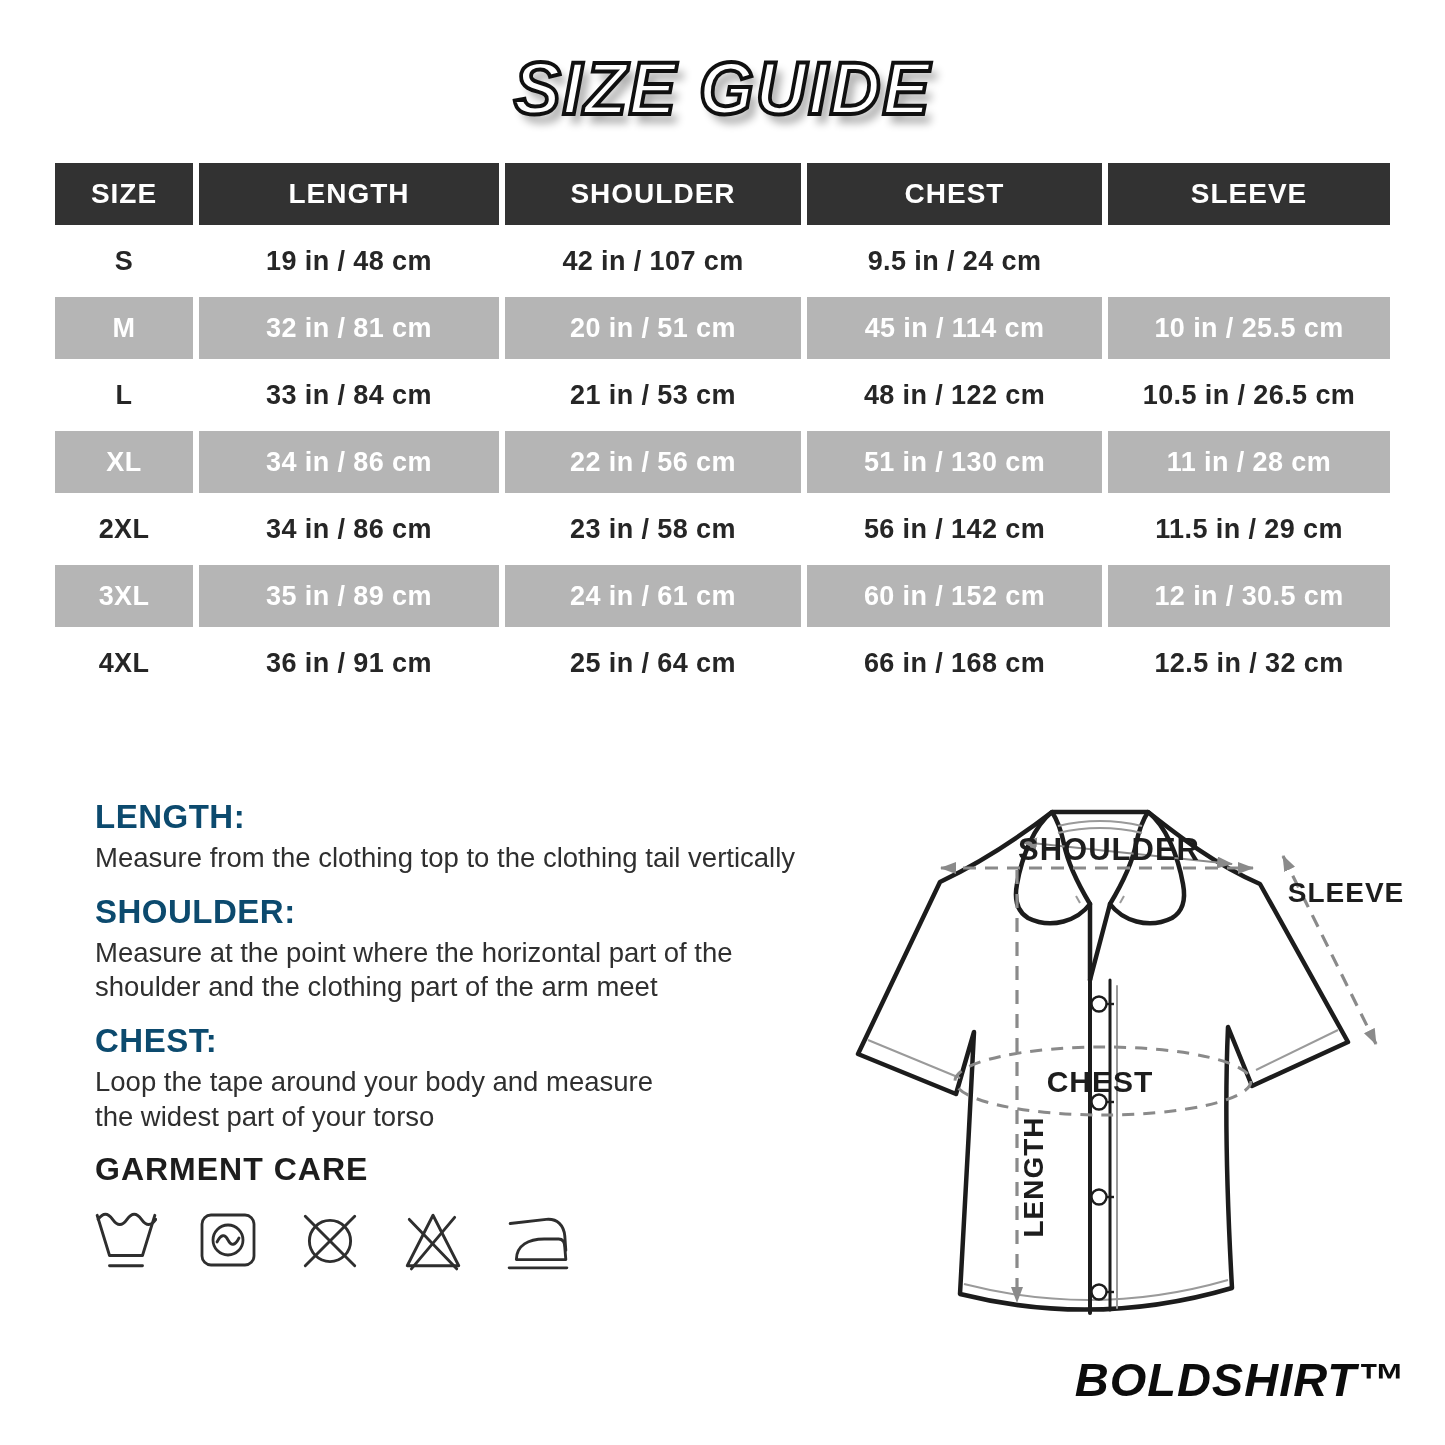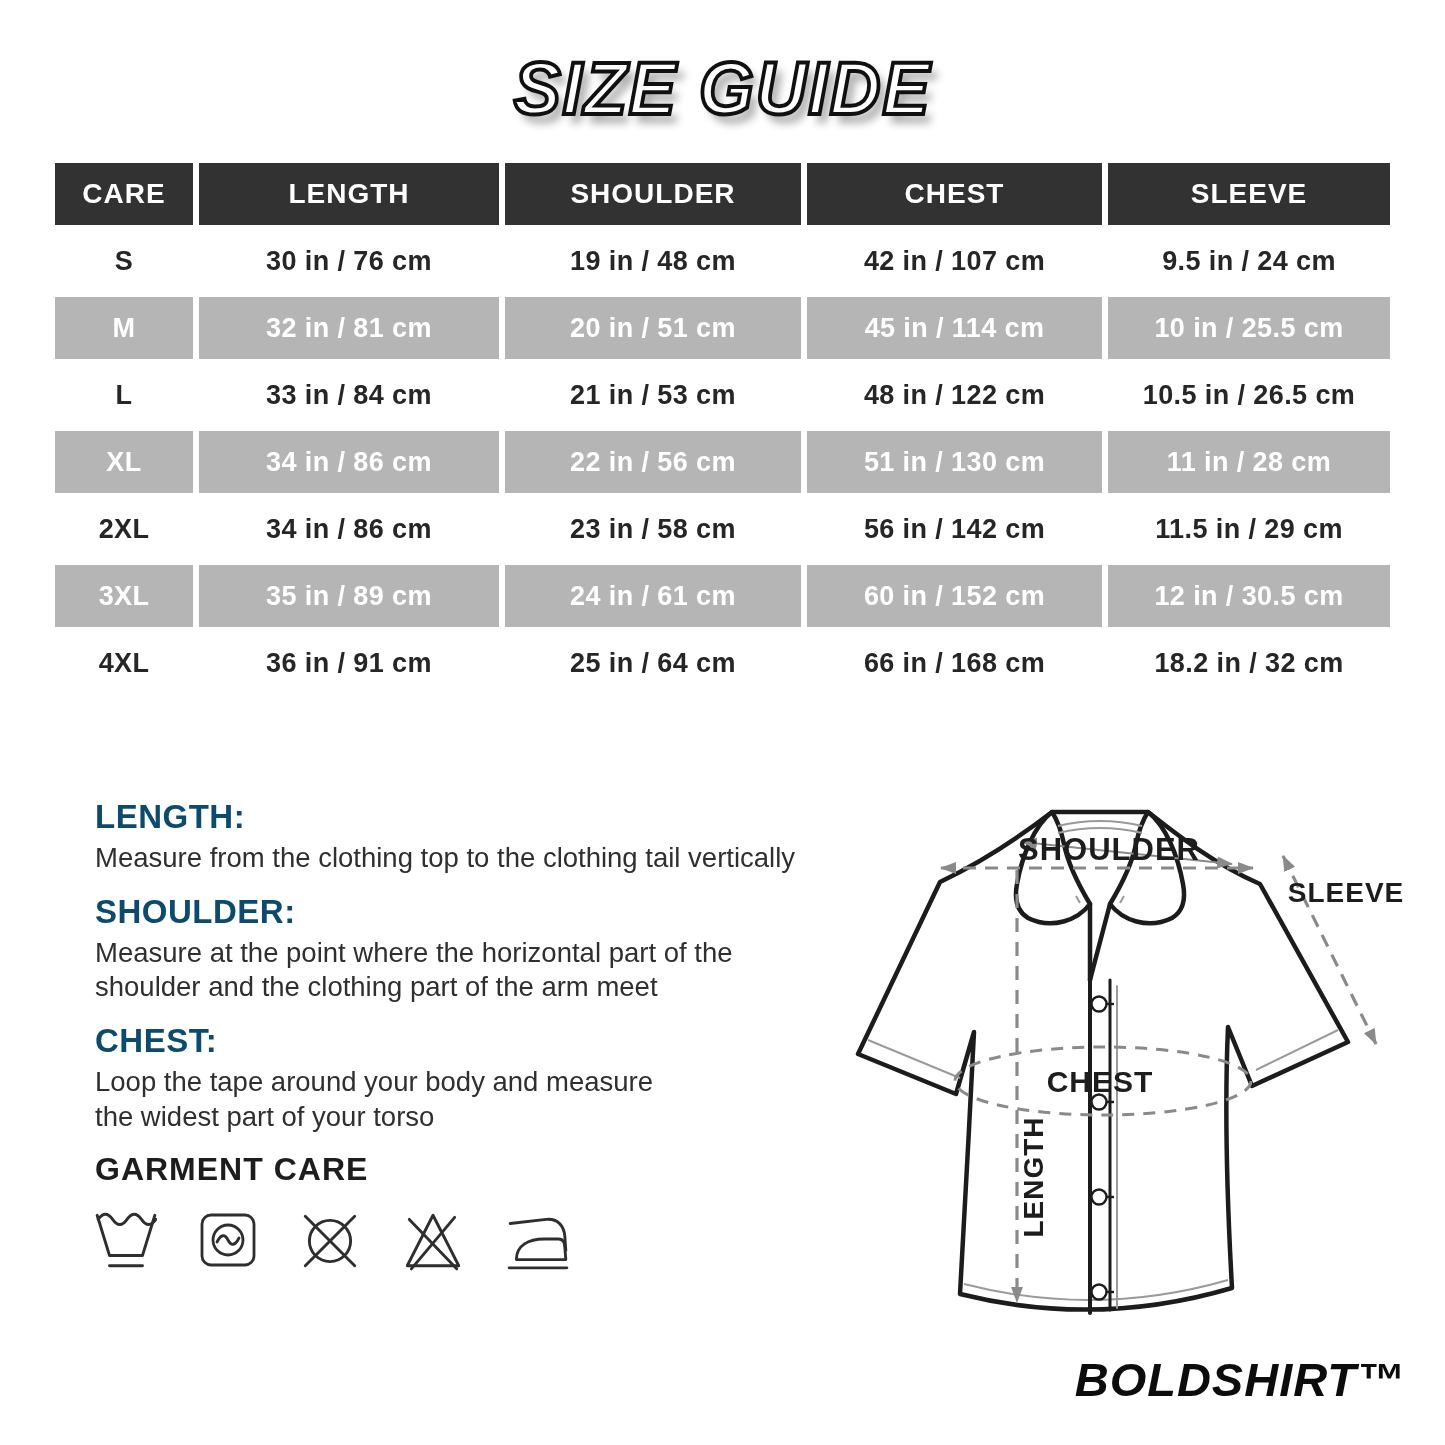--- a/index.html
+++ b/index.html
@@ -70,30 +70,29 @@
     letter-spacing:1px;color:#0c0c0c;
   }
 </style>
 </head>
 <body>
 
 <div class="title">SIZE GUIDE</div>
 
 <div class="size-table">
   <div class="trow thead">
-      <div class="cell">CARE</div>
+      <div class="cell">SIZE</div>
       <div class="cell">LENGTH</div>
       <div class="cell">SHOULDER</div>
       <div class="cell">CHEST</div>
       <div class="cell">SLEEVE</div>
     </div>
   <div style="display:flex;flex-direction:column;gap:5px;">
       <div class="trow plain">
         <div class="cell size-col">S</div>
-        <div class="cell">30 in / 76 cm</div>
         <div class="cell">19 in / 48 cm</div>
         <div class="cell">42 in / 107 cm</div>
         <div class="cell">9.5 in / 24 cm</div>
       </div>
       <div class="trow shade">
         <div class="cell size-col">M</div>
         <div class="cell">32 in / 81 cm</div>
         <div class="cell">20 in / 51 cm</div>
         <div class="cell">45 in / 114 cm</div>
         <div class="cell">10 in / 25.5 cm</div>
@@ -124,21 +123,21 @@
         <div class="cell">35 in / 89 cm</div>
         <div class="cell">24 in / 61 cm</div>
         <div class="cell">60 in / 152 cm</div>
         <div class="cell">12 in / 30.5 cm</div>
       </div>
       <div class="trow plain">
         <div class="cell size-col">4XL</div>
         <div class="cell">36 in / 91 cm</div>
         <div class="cell">25 in / 64 cm</div>
         <div class="cell">66 in / 168 cm</div>
-        <div class="cell">18.2 in / 32 cm</div>
+        <div class="cell">12.5 in / 32 cm</div>
       </div>
     </div>
 </div>
 
 <div class="info">
 
   <div class="def">
     <div class="term">LENGTH:</div>
     <div class="desc">Measure from the clothing top to the clothing tail vertically</div>
   </div>

